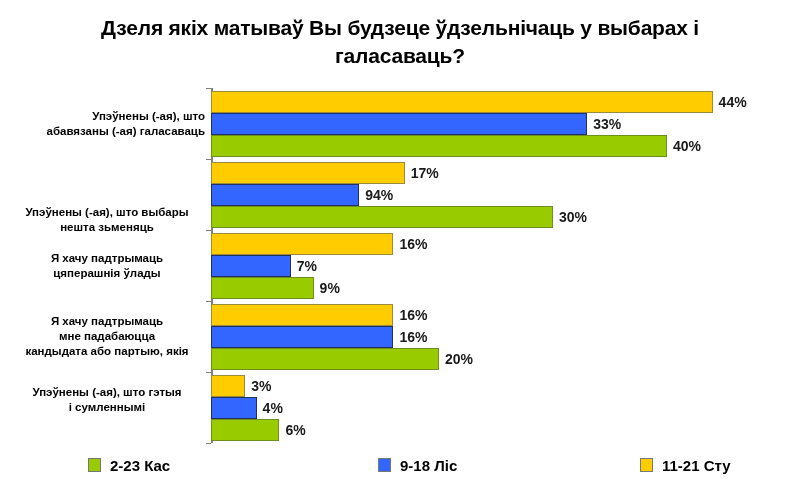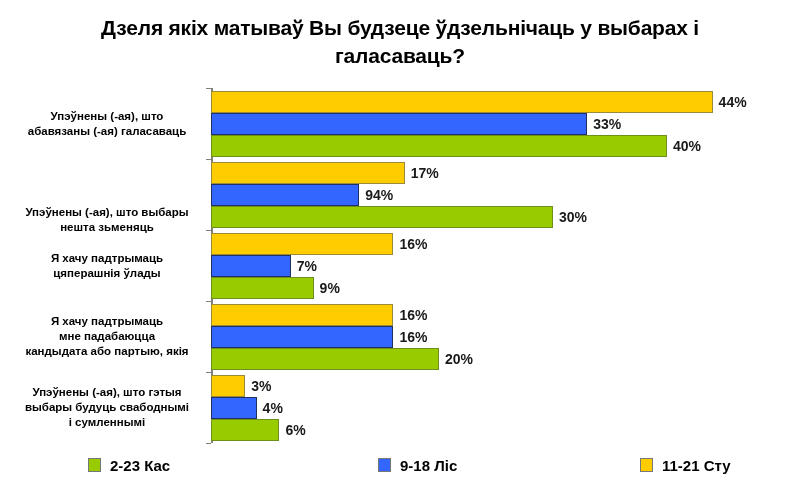--- a/index.html
+++ b/index.html
@@ -133,40 +133,39 @@
   }
 </style>
 </head>
 <body>
 
 <div id="chart-root">
 
   <div id="chart-title">Дзеля якіх матываў Вы будзеце ўдзельнічаць у выбарах і галасаваць?</div>
 
   <div id="cat-labels">
-      <div class="cat-label" style="top: 20.5px;">
+      <div class="cat-label" style="top: 20.5px; text-align: right;">
         <div>Упэўнены (-ая), што</div>
         <div>абавязаны (-ая) галасаваць</div>
       </div>
       <div class="cat-label" style="top: 91.5px; margin-top: 25px;">
         <div>Упэўнены (-ая), што выбары</div>
         <div>нешта зьменяць</div>
       </div>
       <div class="cat-label" style="top: 162.5px;">
         <div>Я хачу падтрымаць</div>
         <div>цяперашнія ўлады</div>
       </div>
       <div class="cat-label" style="top: 226px;">
         <div>Я хачу падтрымаць</div>
         <div>мне падабаюцца</div>
         <div>кандыдата або партыю, якія</div>
       </div>
       <div class="cat-label" style="top: 297px;">
         <div>Упэўнены (-ая), што гэтыя</div>
-        <div>выбары будуць свабоднымі</div>
         <div>і сумленнымі</div>
       </div>
     </div>
 
   <div id="plot-area">
     <div id="axis-line"></div>
   <div class="axis-tick" style="top: 0px;"></div>
       <div class="axis-tick" style="top: 71px;"></div>
       <div class="axis-tick" style="top: 142px;"></div>
       <div class="axis-tick" style="top: 213px;"></div>

